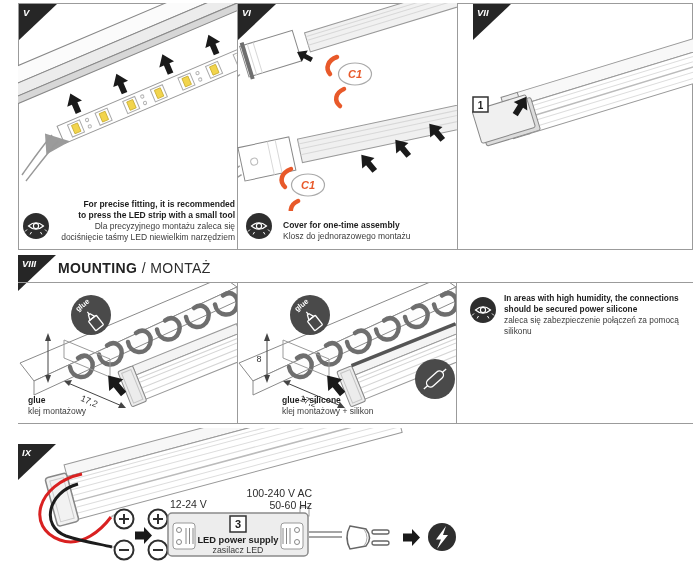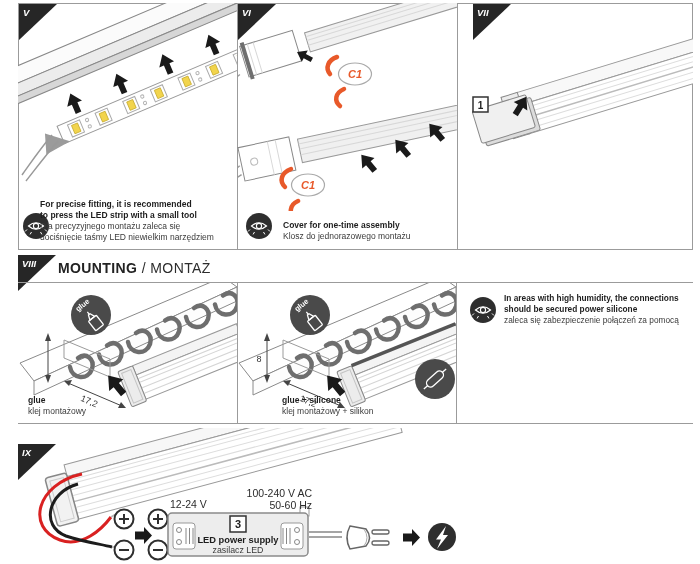--- a/index.html
+++ b/index.html
@@ -84,21 +84,21 @@
       <path d="M5.5,13 Q13,6.5 20.5,13 Q13,19.5 5.5,13 Z" stroke="#fff" fill="none" stroke-width="1.2"></path>
       <circle cx="13" cy="13" r="2.6" stroke="#fff" fill="none" stroke-width="1.1"></circle>
       <g stroke="#fff" stroke-width="1">
           <path d="M4,16.5 l-2,2"></path>
           <path d="M22,16.5 l2,2"></path>
           <path d="M8.5,19 l-1.4,2.4"></path>
           <path d="M17.5,19 l1.4,2.4"></path>
         </g>
     </svg>
   </div>
-  <div class="caption" style="left:40px;top:199px;width:195px;">
+  <div class="caption" style="left:40px;top:199px;width:195px;text-align:right;">
     <div class="b">For precise fitting, it is recommended</div>
     <div class="b">to press the LED strip with a small tool</div>
     <div>Dla precyzyjnego montażu zaleca się</div>
     <div>dociśnięcie taśmy LED niewielkim narzędziem</div>
   </div>
 
   <div class="tri" style="left:238px;top:4px;">
     <span>VI</span>
   </div>
   <svg class="illu" style="left:237px;top:3px;" width="220" height="208" viewBox="0 0 220 208">
@@ -302,20 +302,21 @@
           <path d="M22,16.5 l2,2"></path>
           <path d="M8.5,19 l-1.4,2.4"></path>
           <path d="M17.5,19 l1.4,2.4"></path>
         </g>
     </svg>
   </div>
   <div class="caption" style="left:504px;top:293px;width:192px;font-size:8.3px;">
     <div class="b">In areas with high humidity, the connections</div>
     <div class="b">should be secured power silicone</div>
     <div>zaleca się zabezpieczenie połączeń za pomocą</div>
+    <div>silikonu</div>
   </div>
 
   <div class="tri" style="left:18px;top:444px;">
     <span>IX</span>
   </div>
   <svg class="illu" style="left:18px;top:428px;" width="675" height="135" viewBox="0 0 675 135">
     <g transform="translate(50,98) rotate(-15)">
       <rect x="12" y="-60" width="335" height="12" fill="#f7f7f7" stroke="#999"></rect>
       <rect x="12" y="-48" width="335" height="44" fill="#fff" stroke="#999"></rect>
       <path d="M12,-44 l335,0 M12,-40 l335,0 M12,-34 l335,0 M12,-28 l335,0 M12,-16 l335,0 M12,-10 l335,0" stroke="#ddd"></path>

